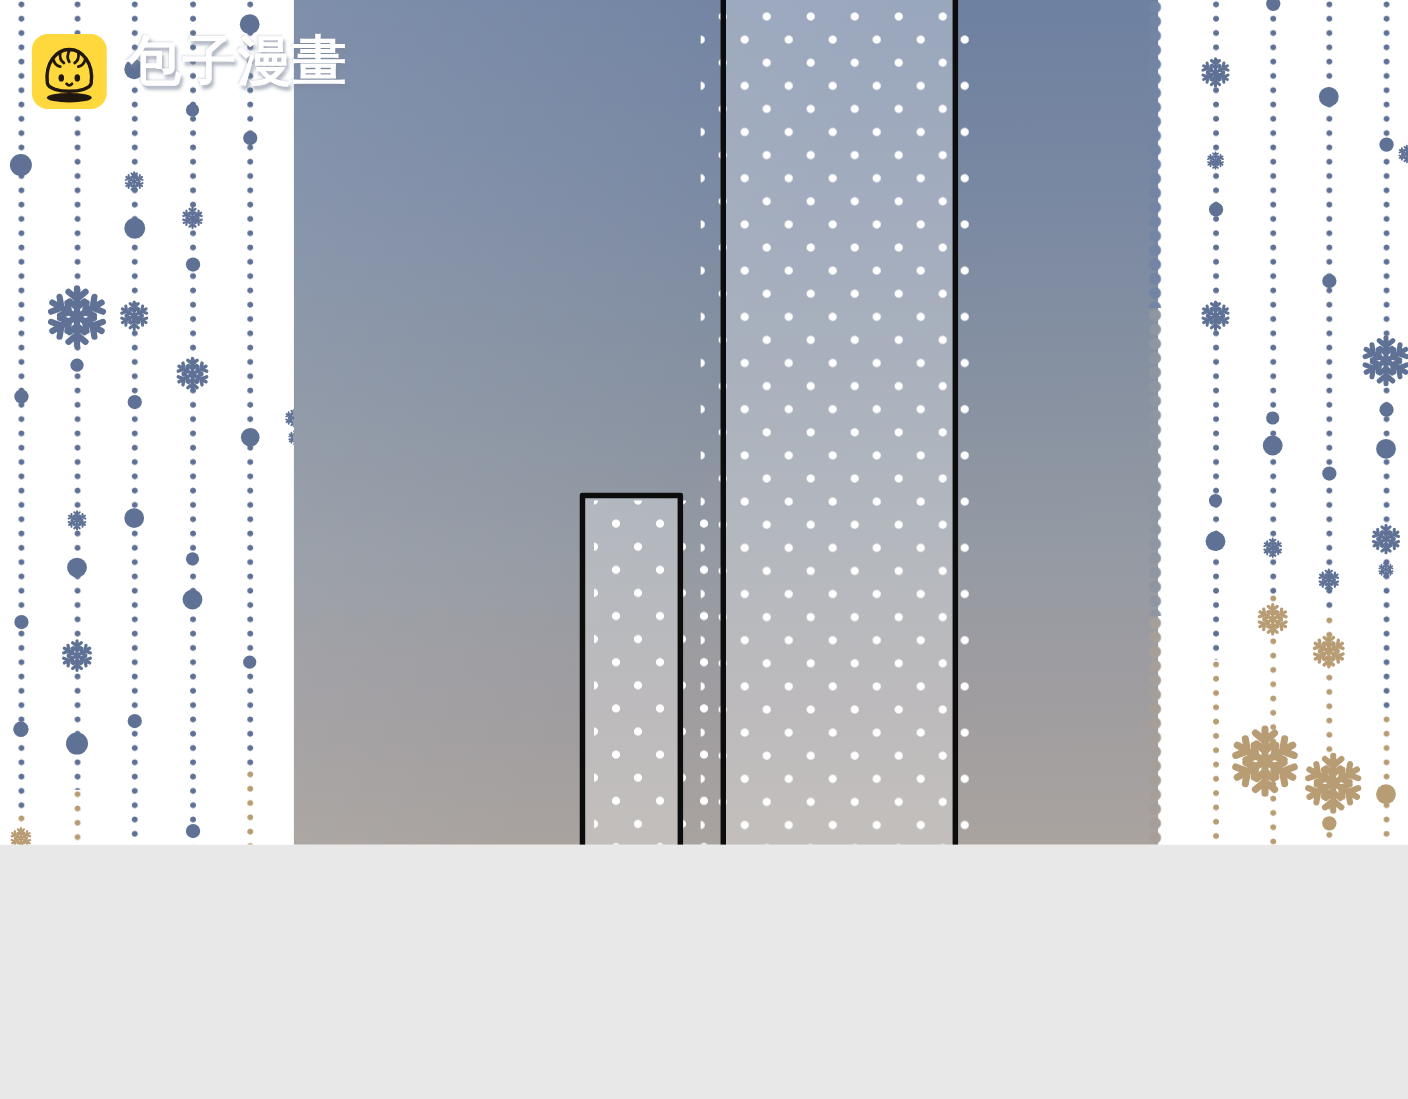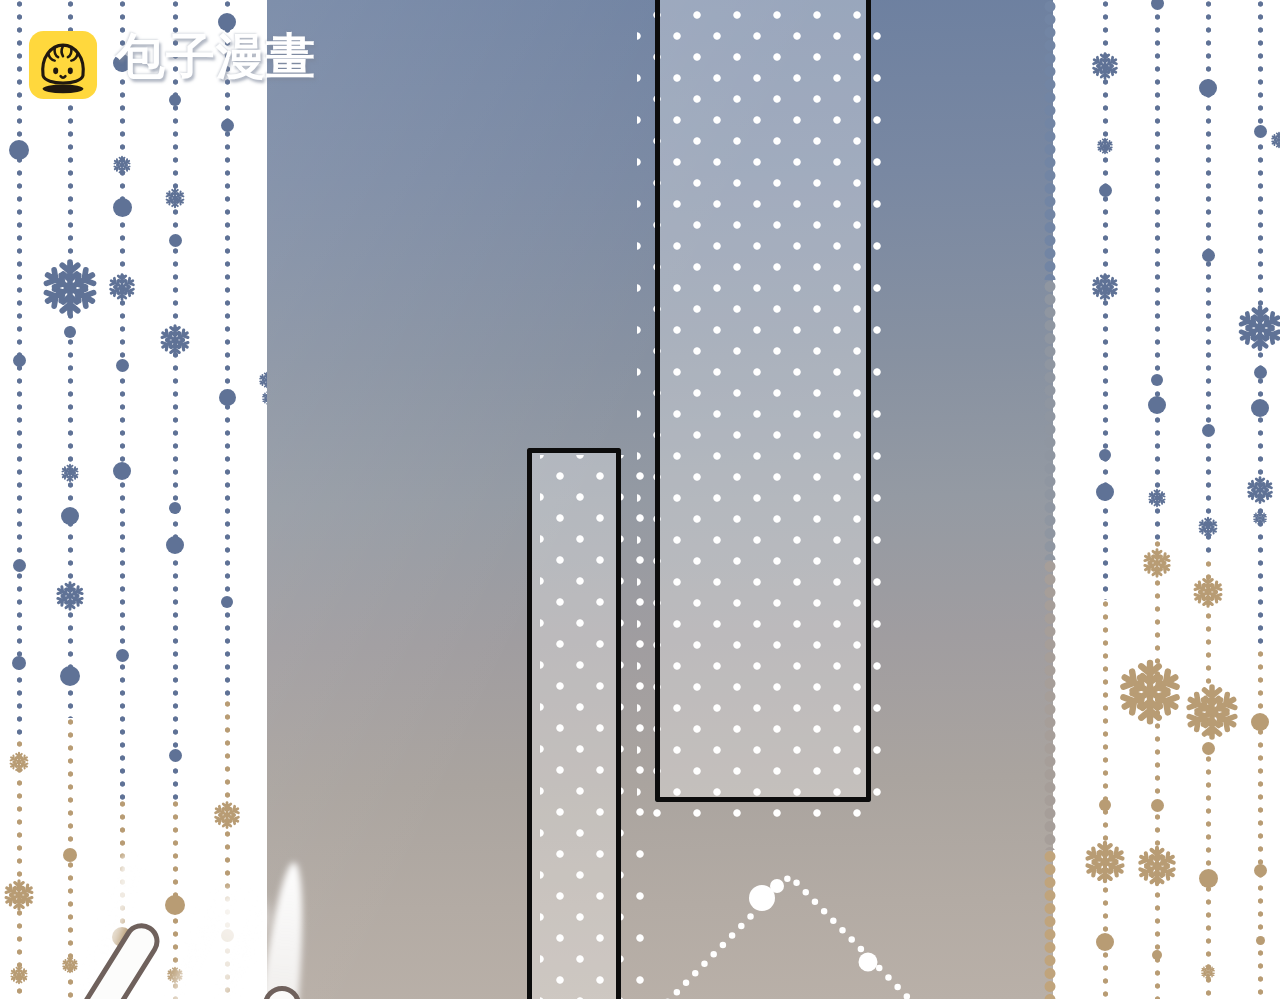--- a/index.html
+++ b/index.html
@@ -1,17 +1,17 @@
 <!DOCTYPE html>
 <html><head>
 <meta charset="utf-8">
 <style>
   html,body{margin:0;padding:0;background:#e8e8e8;}
-  #stage{position:relative;width:1280px;height:999px;overflow:hidden;background:#ffffff;
-         font-family:Liberation Sans, sans-serif;}
+  #stage{position:relative;width:1280px;height:768px;overflow:hidden;background:#ffffff;
+         font-family:Liberation Serif, serif;}
 
   
   #panel{position:absolute;top:0;height:999px;overflow:hidden;z-index:1;
          background:linear-gradient(179deg,#6d80a0 0%,#7988a2 18%,#8791a1 36%,#949aa3 50%,
                                     #a09da0 64%,#aaa49f 78%,#b3aba4 90%,#b9b0a8 100%);}
   #panel::before{content:"";position:absolute;inset:0;
          background:linear-gradient(115deg,rgba(255,255,255,.12),rgba(255,255,255,0) 45%);}
 
   .margin{position:absolute;top:0;height:999px;background:#ffffff;overflow:hidden;z-index:2;}
 

